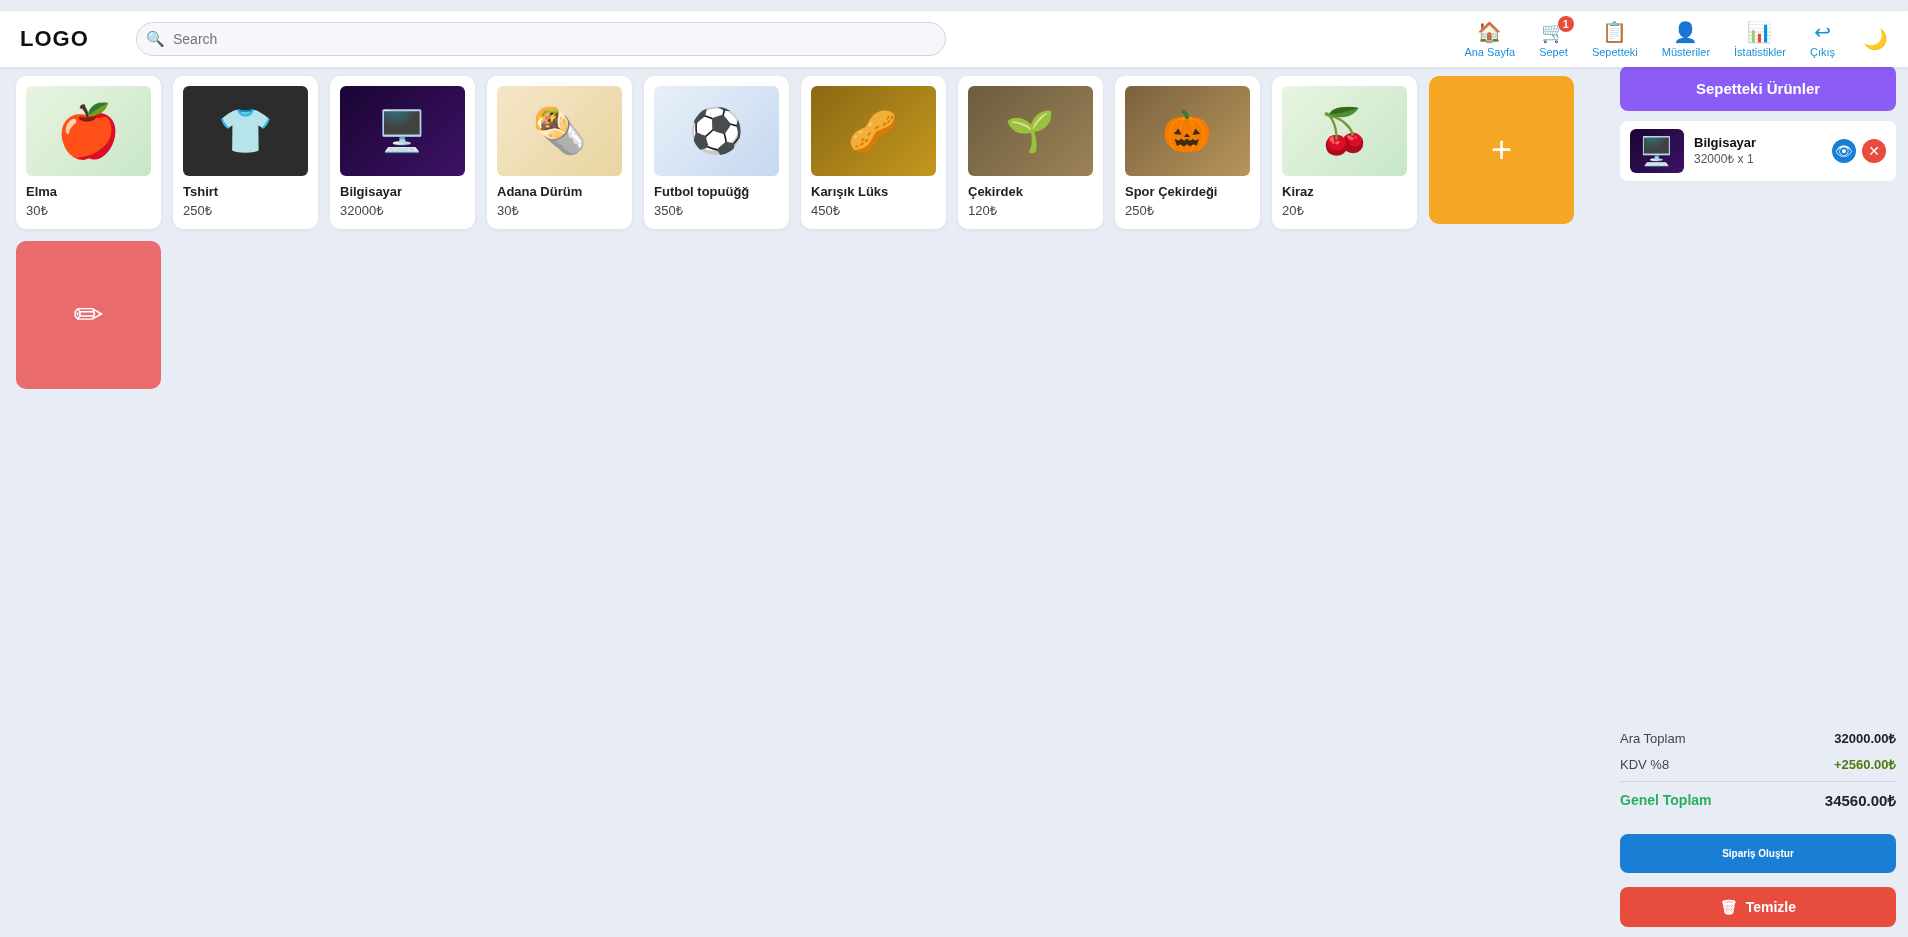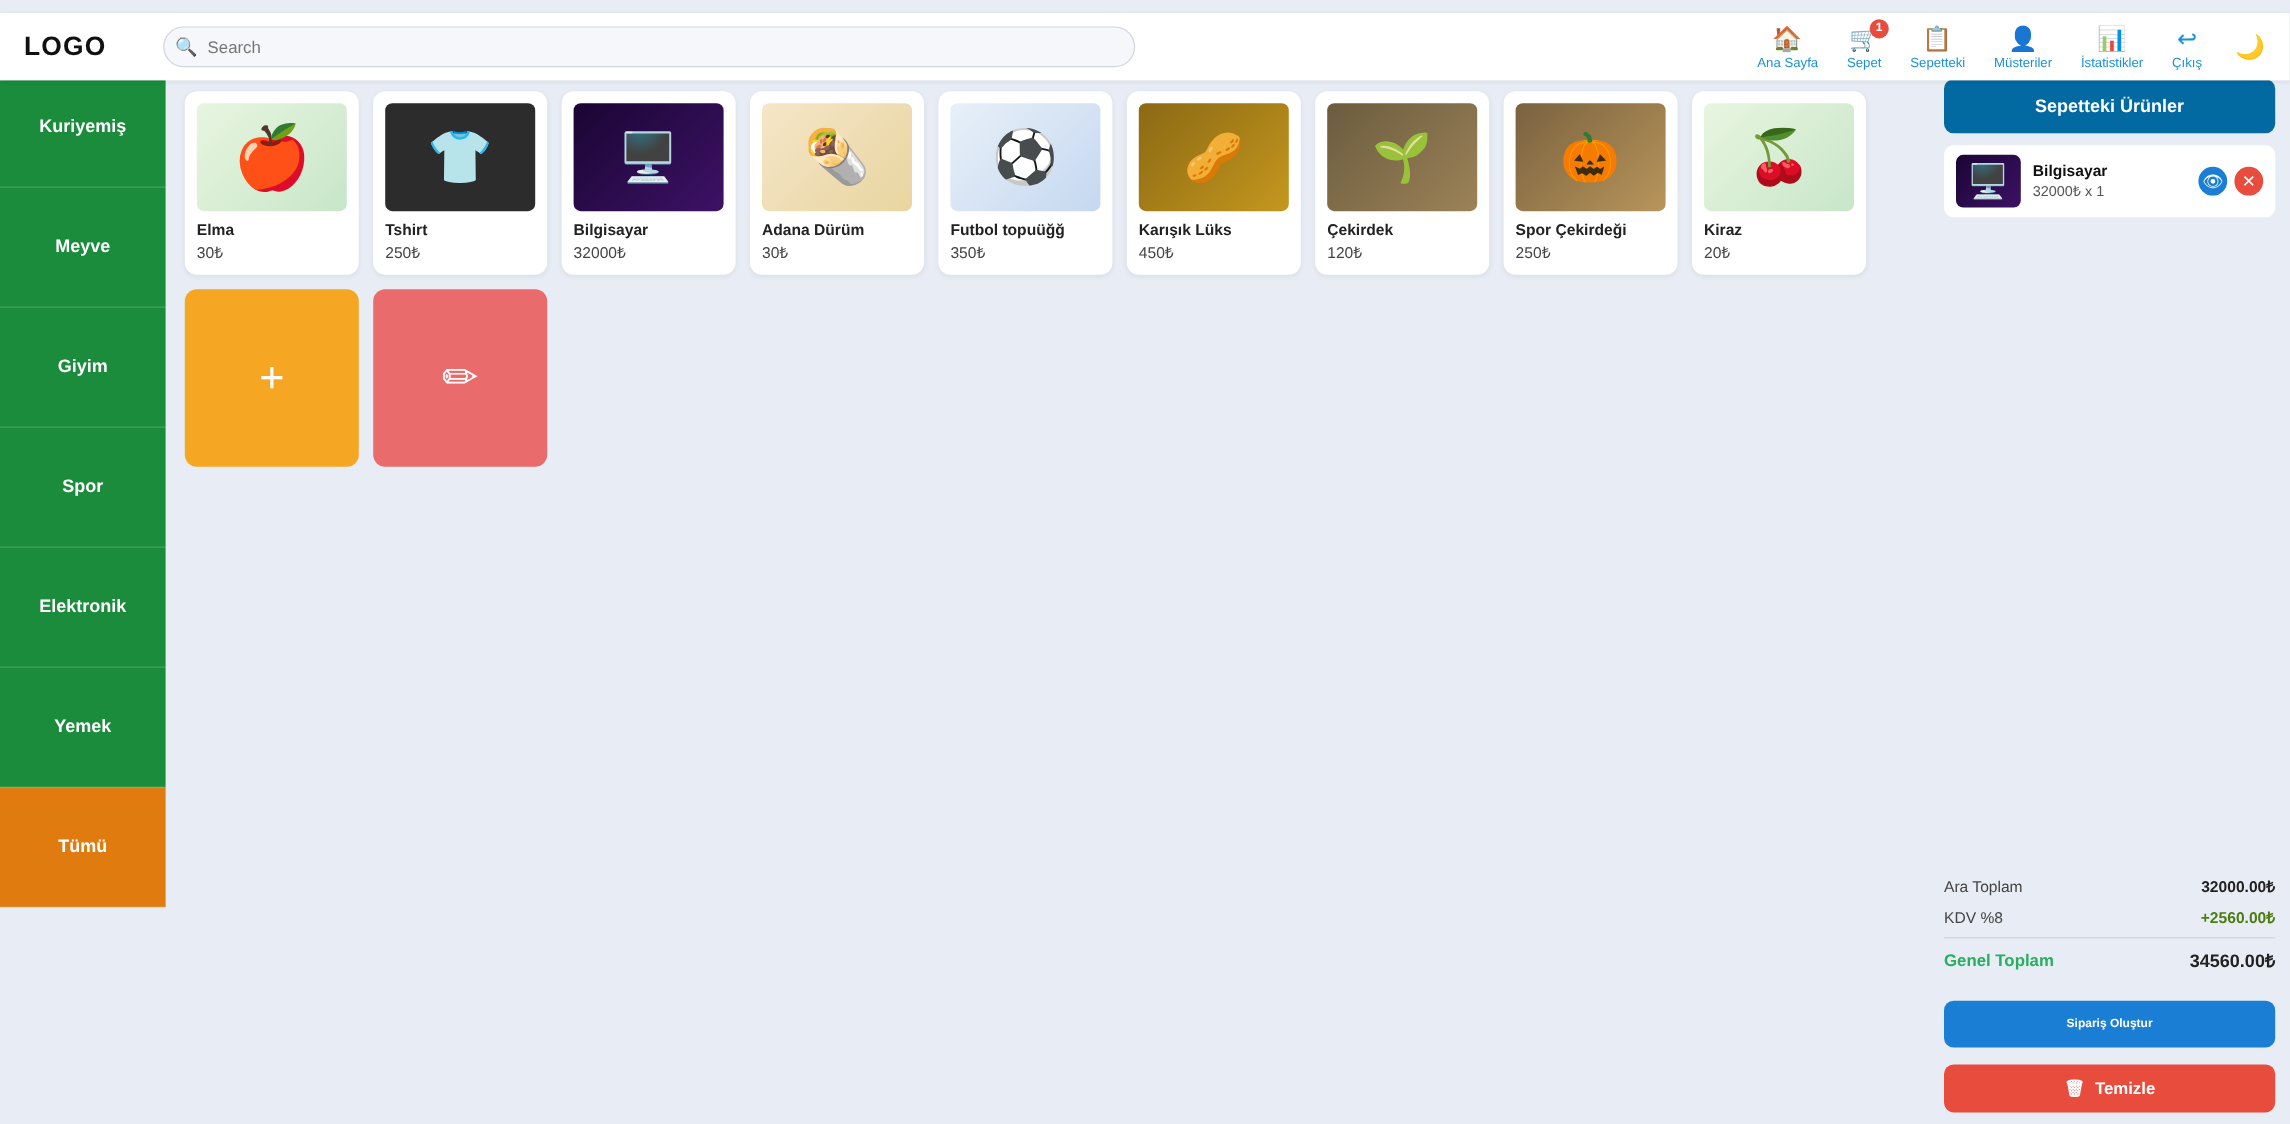--- a/index.html
+++ b/index.html
@@ -184,21 +184,21 @@
     .right-panel {
       width: 300px;
       min-height: calc(937px - 56px);
       background: #e8edf5;
       padding: 10px 12px;
       display: flex;
       flex-direction: column;
       gap: 10px;
     }
     .cart-header-btn {
-      background: #0369a1;
+      background: #8b5cf6;
       color: #fff;
       border: none;
       border-radius: 8px;
       padding: 14px;
       font-size: 15px;
       font-weight: 700;
       cursor: pointer;
       text-align: center;
       width: 100%;
     }
@@ -395,43 +395,20 @@
     <div class="nav-item">
       <span class="nav-icon">↩</span>
       <span>Çıkış</span>
     </div>
     <span class="dark-toggle">🌙</span>
   </nav>
 </header>
 
 <div class="layout">
 
-  <aside class="sidebar">
-    <div class="sidebar-item green">
-      <span>Kuriyemiş</span>
-    </div>
-    <div class="sidebar-item green">
-      <span>Meyve</span>
-    </div>
-    <div class="sidebar-item green">
-      <span>Giyim</span>
-    </div>
-    <div class="sidebar-item green">
-      <span>Spor</span>
-    </div>
-    <div class="sidebar-item green">
-      <span>Elektronik</span>
-    </div>
-    <div class="sidebar-item green">
-      <span>Yemek</span>
-    </div>
-    <div class="sidebar-item orange">
-      <span>Tümü</span>
-    </div>
-  </aside>
 
   <main class="main">
     <div class="product-grid">
 
       <div class="product-card">
         <div class="product-img img-apple">🍎</div>
         <div class="product-name">Elma</div>
         <div class="product-price">30₺</div>
       </div>
 

